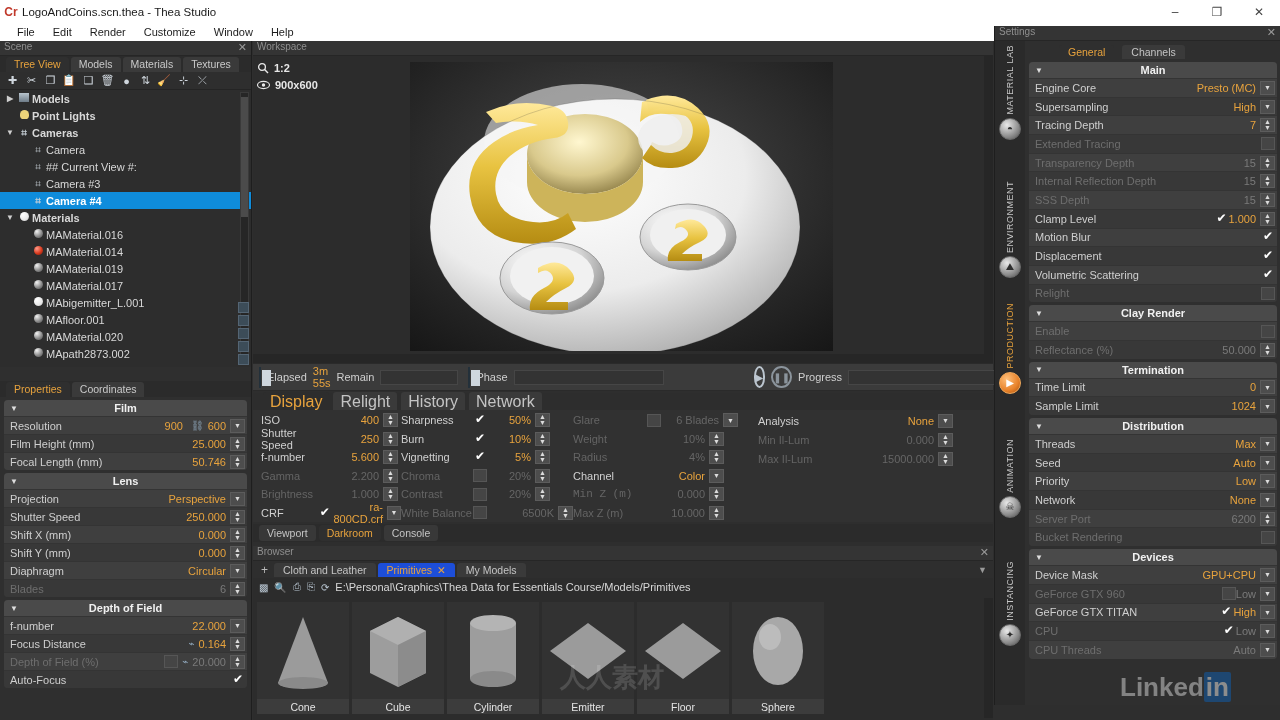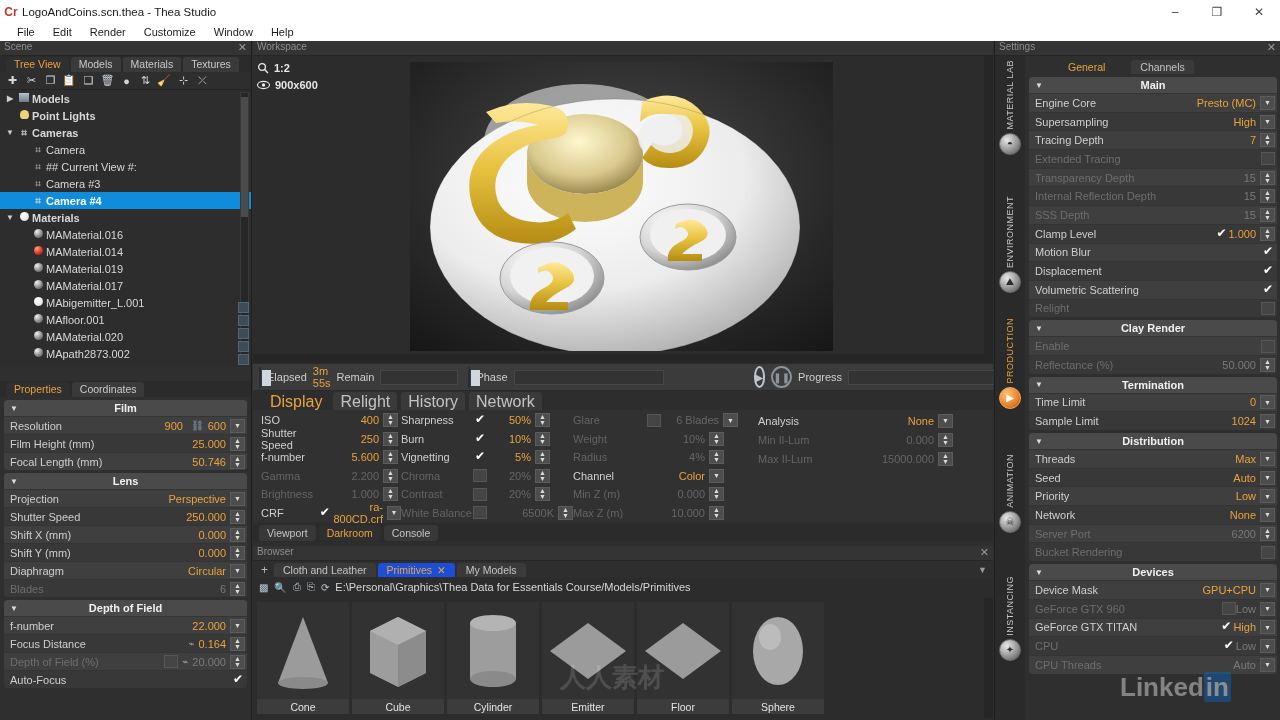--- a/index.html
+++ b/index.html
@@ -162,36 +162,36 @@
   .pathrow .pi { font-size: 10px; color: #b9c6d2; }
   .thumbs { display: flex; height: 118px; padding: 6px 4px 0 4px; gap: 3px; }
   .thumb { width: 92px; display: flex; flex-direction: column; }
   .thumb .art { flex: 1; background: #323232; display: flex; align-items: center; justify-content: center; }
   .thumb .cap { height: 15px; background: #3c3c3c; color: #e4e4e4; font-size: 10.5px;
                 display: flex; align-items: center; justify-content: center; }
   .thumb.first .art { background: linear-gradient(#8fb6dd 0%, #b8cfe6 40%, #e9e9d8 41%, #d9d9c6 100%); }
   .br-scroll { position: absolute; right: 0; top: 52px; width: 9px; height: 120px; background: #262626; }
 
   
-  .settings { position: absolute; left: 994px; top: 41px; width: 286px; height: 679px;
+  .settings { position: absolute; left: 994px; top: 26px; width: 286px; height: 679px;
               background: #2f2f2f; border-left: 1px solid #1e1e1e; }
   .vtabstrip { position: absolute; left: 0; top: 15px; width: 30px; height: 664px; background: #2a2a2a; }
   .vtab { position: absolute; left: 0; width: 30px; display: flex; flex-direction: column;
           align-items: center; }
   .vtab .vlbl { writing-mode: vertical-rl; transform: rotate(180deg); font-size: 9px;
                 letter-spacing: 0.5px; color: #c8c8c8; white-space: nowrap; }
   .vtab.active .vlbl { color: #e8a33d; }
   .vtab .vico { width: 22px; height: 22px; border-radius: 50%; margin-top: 3px;
                 background: radial-gradient(circle at 35% 30%, #e9e9e9, #8e8e8e 60%, #4b4b4b);
                 border: 1px solid #6a6a6a; display:flex; align-items:center; justify-content:center;
                 font-size: 10px; color:#2e2e2e; }
   .vtab.active .vico { background: radial-gradient(circle at 35% 30%, #ffc07a, #e8822a 60%, #a24d0c);
                        border-color: #f0a champ; border-color:#f0a85a; color:#fff; }
   .st-body { position: absolute; left: 30px; top: 15px; width: 256px; height: 664px; }
-  .st-tabs { height: 18px; display: flex; align-items: flex-end; gap: 17px; padding-left: 34px; }
+  .st-tabs { height: 18px; display: flex; align-items: flex-end; gap: 8px; padding-left: 34px; }
   .st-tabs .tab { font-size: 10.5px; padding: 1px 9px; color: #c4c4c4; background: #3a3a3a;
                   border-radius: 3px 3px 0 0; }
   .st-tabs .tab.active { color: #e8a33d; background: #2f2f2f; }
 
   .srow { height: 18.7px; display: flex; align-items: center; padding: 0 2px 0 6px; font-size: 11px;
           border-top: 1px solid #343434; }
   .srow:nth-child(even) { background: #3f3f3f; }
   .srow:nth-child(odd)  { background: #383838; }
   .srow .lbl { color: #cfcfcf; flex: 1; white-space: nowrap; }
   .srow .lbl.dim { color: #6e6e6e; }
@@ -699,21 +699,21 @@
             <div style="line-height:6px">▲</div>
             <div style="line-height:6px">▼</div>
           </div>
         </div>
         <div class="drrow">
           <span class="dl" style="width: 74px;">Channel</span>
           <span class="dv" style="width: 62px; padding-right: 4px;">Color</span>
           <div class="ddl">▼</div>
         </div>
         <div class="drrow">
-          <span class="dl dim" style="width: 74px;">Min Z (m)</span>
+          <span class="dl dim" style="width: 74px; font-family: Liberation Mono, monospace;">Min Z (m)</span>
           <span class="dv dim" style="width: 62px; padding-right: 4px;">0.000</span>
           <div class="spin">
             <div style="line-height:6px">▲</div>
             <div style="line-height:6px">▼</div>
           </div>
         </div>
         <div class="drrow">
           <span class="dl dim" style="width: 74px;">Max Z (m)</span>
           <span class="dv dim" style="width: 62px; padding-right: 4px;">10.000</span>
           <div class="spin">

